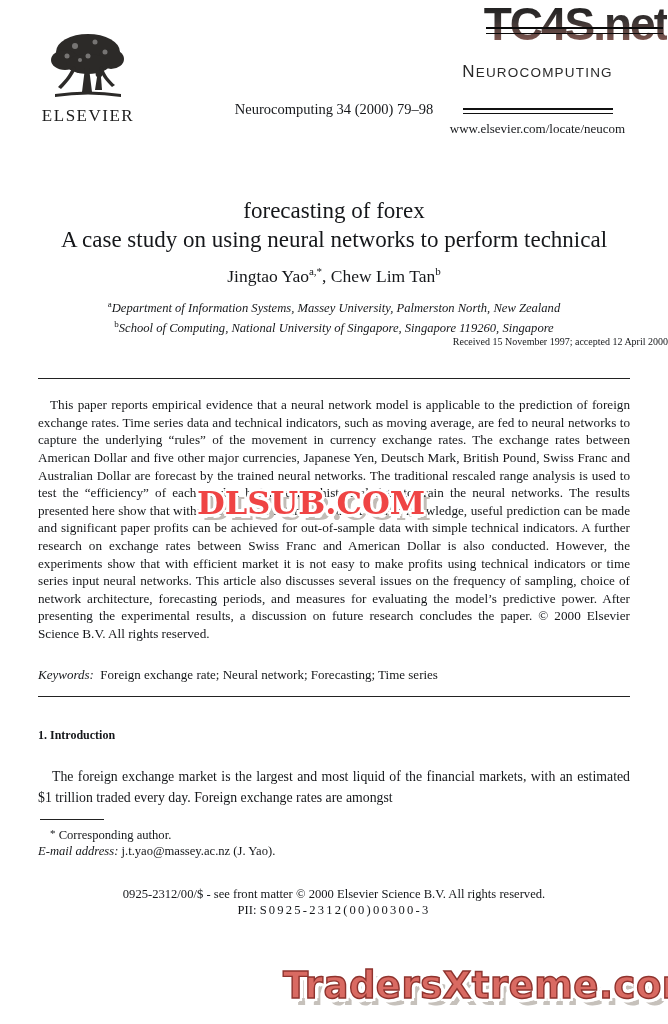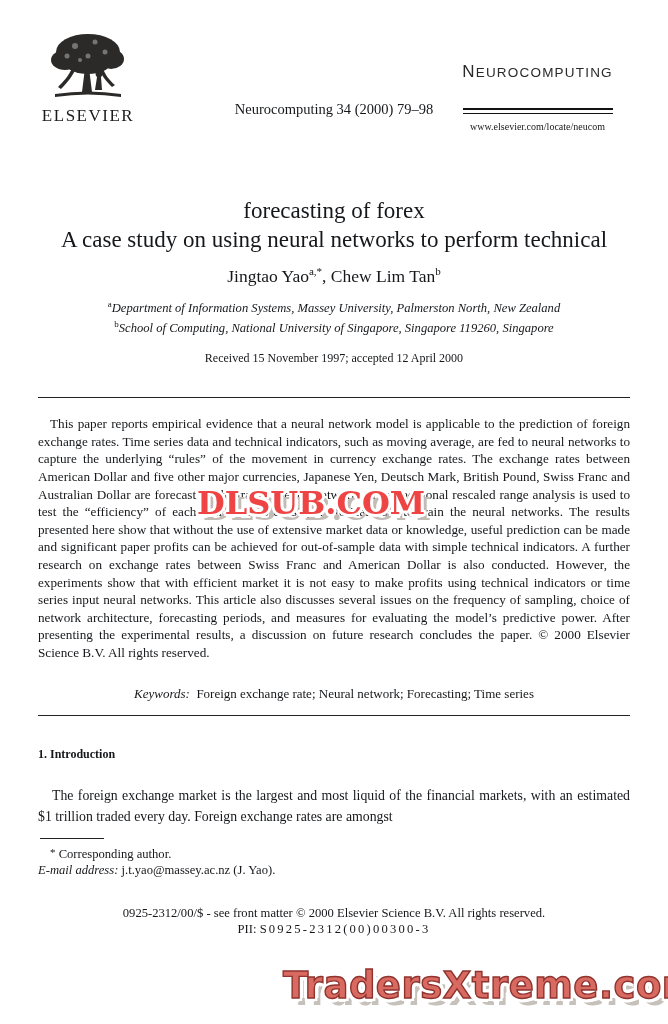--- a/index.html
+++ b/index.html
@@ -12,48 +12,48 @@
   header { position:relative; height:150px; }
   .logo { position:absolute; left:38px; top:30px; width:100px; text-align:center; }
   .logo svg { display:block; margin:0 auto; }
   .logo-text { font-size:17px; letter-spacing:1.5px; margin-top:2px; color:#1b1b1b; }
   .jref { position:absolute; left:0; right:0; top:101px; text-align:center; font-size:14.5px; }
   .jright { position:absolute; right:28px; top:62px; width:205px; text-align:center; }
   .jname { font-family:"Liberation Sans", sans-serif; font-size:13.5px; letter-spacing:1.2px; color:#2a2a2a; }
   .jname::first-letter { font-size:17px; }
   .dbl-rule { width:150px; height:3px; margin:26px auto 7px;
     border-top:2.5px solid #111; border-bottom:1.5px solid #111; }
-  .jsite { font-size:10px; }
+  .jsite { font-size:13px; }
   
   .tc4s { position:absolute; right:1px; top:1px; line-height:1;
     font-family:"Liberation Sans", sans-serif; font-weight:bold;
     font-size:46px; letter-spacing:-2px; color:#5a4340; }
   @supports (-webkit-background-clip: text) {
     .tc4s span.wm {
       background:linear-gradient(#1f1f1f 15%, #3a3433 45%, #96625a 95%);
       -webkit-background-clip:text; background-clip:text; color:transparent; }
   }
   .tc4s-strike { position:absolute; left:2px; right:4px; top:26px; height:4px;
     border-top:2.5px solid #0a0a0a; border-bottom:1.5px solid #0a0a0a; }
   
   .title { margin:46px 30px 0; text-align:center; font-size:23px; line-height:29px; }
   .authors { margin-top:11px; text-align:center; font-size:17.5px; }
   .authors sup { font-size:11px; }
   .affils { margin-top:10px; text-align:center; font-style:italic; font-size:12.6px; line-height:15.5px; }
   .affils sup { font-style:normal; font-size:9px; }
-  .received { margin-top:15px; text-align:center; font-size:12px; }
+  .received { text-align:right; font-size:10px; }
   
   .rule { border:none; border-top:1.2px solid #222; margin:0 38px; }
   .rule-1 { margin-top:31px; }
   .rule-2 { margin-top:13px; }
   
   .abs-head { margin:12px 38px 0; font-size:13.5px; font-weight:bold; }
   .abs-text { margin:17px 38px 0; font-size:13.2px; line-height:17.6px;
     text-align:justify; text-indent:12px; }
-  .keywords { margin:24px 38px 0; font-size:13px;text-align:center; }
+  .keywords { margin:24px 38px 0; font-size:13px; }
   .kw-label { font-style:italic; }
   
   .sec-head { margin:31px 38px 0; font-size:12px; font-weight:bold; }
   .sec-text { margin:23px 38px 0; font-size:13.8px; line-height:21.5px;
     text-align:justify; text-indent:14px; }
   
   .fn-rule { width:64px; border:none; border-top:1.2px solid #222; margin:10px 0 0 40px; }
   .footnote { margin:5px 38px 16px; font-size:12.6px; line-height:16px; }
   .fn-line1 { text-indent:12px; }
   .fn-marker { vertical-align:2px; font-size:11px; }
@@ -75,20 +75,24 @@
       -3px -3px 0 #fff, 3px -3px 0 #fff, -3px 3px 0 #fff, 3px 3px 0 #fff,
       -4px 0 0 #fff, 4px 0 0 #fff, 0 -4px 0 #fff, 0 4px 0 #fff,
       6px 7px 0 #c6c1bb; }
 </style>
 </head>
 <body>
 
 <div class="page">
 
   <header>
+    <div class="tc4s">
+      <span class="wm">TC4S.net</span>
+      <div class="tc4s-strike"></div>
+    </div>
 
     <div class="logo">
       <svg width="86" height="74" viewBox="0 0 86 74">
         <g fill="#2c2a28">
           <ellipse cx="43" cy="22" rx="32" ry="18"></ellipse>
           <ellipse cx="20" cy="30" rx="14" ry="10"></ellipse>
           <ellipse cx="66" cy="29" rx="13" ry="10"></ellipse>
           <ellipse cx="43" cy="34" rx="22" ry="10"></ellipse>
           <path d="M40 38 L37 62 L47 62 L44 38 Z"></path>
           <path d="M28 36 C24 46 18 52 13 57 L16 59 C22 53 28 46 31 38 Z"></path>

